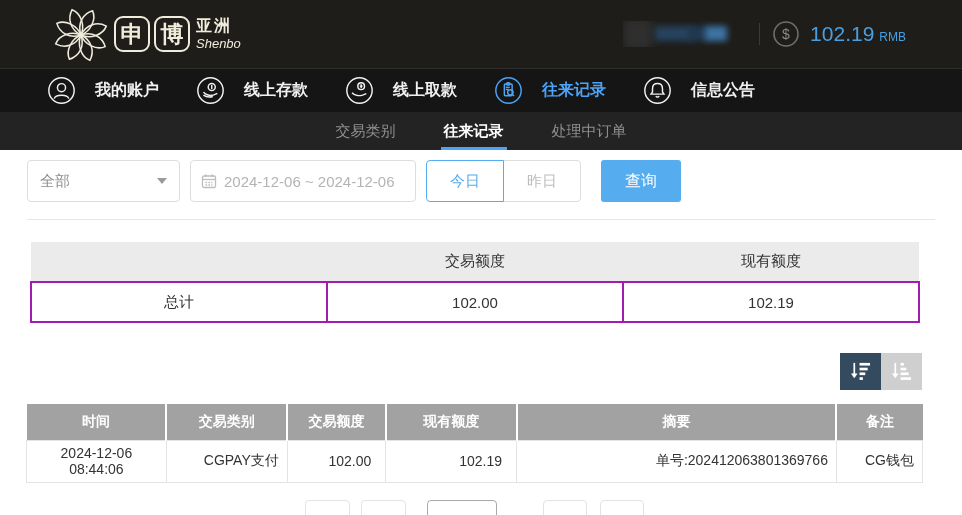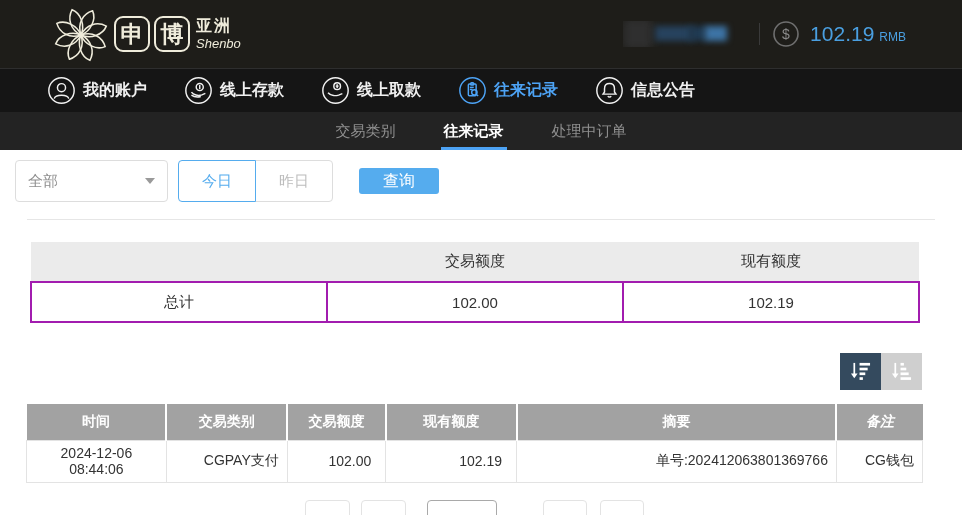--- a/index.html
+++ b/index.html
@@ -31,51 +31,51 @@
     filter:blur(3px); }
   .header-divider { width:1px; height:22px; background:#3a3a3a; margin-right:12px; }
   .coin-icon { width:28px; height:28px; margin-right:10px; }
   .balance { color:var(--balance-text,#4a9fe0); display:flex; align-items:baseline; gap:5px; }
   .balance-amount { font-size:21px; }
   .balance-currency { font-size:12px; }
 
   
   .main-nav { height:44px; background:var(--dark-bar-2,#151515); border-top:1px solid #2e2e2e;
     display:flex; align-items:center; padding-left:48px; gap:38px; }
-  .nav-item { display:flex; align-items:center; gap:8px; color:#f0f0f0; font-size:16px;
+  .nav-item { display:flex; align-items:center; gap:20px; color:#f0f0f0; font-size:16px;
     font-weight:700; cursor:pointer; }
   .nav-item svg { width:27px; height:27px; }
   .nav-item.active { color:var(--nav-active,#4da3f5); }
 
   
   .sub-nav { height:38px; background:var(--dark-bar-3,#232323); display:flex; justify-content:center;
     gap:42px; }
   .tab { position:relative; display:flex; align-items:center; color:#8f8f8f; font-size:15px;
     padding:0 3px; cursor:pointer; }
   .tab.active { color:#fff; font-weight:700; }
   .tab.active::after { content:""; position:absolute; left:0; right:0; bottom:0; height:3px;
     background:var(--nav-active,#4da3f5); }
 
   
-  .filter-row { display:flex; align-items:center; padding:0 15px; margin-top:10px; height:42px; }
+  .filter-row { display:flex; align-items:center; padding:0 27px; margin-top:10px; height:42px; }
   .type-select { width:153px; height:42px; border:1px solid #ddd; border-radius:4px; display:flex;
     align-items:center; padding:0 12px; color:#8f8f8f; font-size:15px; background:#fff; cursor:pointer; }
   .type-select .caret { margin-left:auto; width:0; height:0; border-left:5px solid transparent;
     border-right:5px solid transparent; border-top:6px solid #9a9a9a; }
   .date-field { width:226px; height:42px; border:1px solid #ddd; border-radius:4px; display:flex;
     align-items:center; padding:0 10px; margin-left:10px; gap:7px; color:#b4b4b4; font-size:15px;
     background:#fff; cursor:text; }
   .quick-group { display:flex; margin-left:10px; }
   .quick-btn { width:78px; height:42px; background:#fff; border:1px solid #ddd; color:#bdbdbd;
     font-size:15px; cursor:pointer; margin-left:-1px; font-family:inherit; }
   .quick-btn:first-child { border-radius:4px 0 0 4px; margin-left:0; }
   .quick-btn:last-child { border-radius:0 4px 4px 0; }
   .quick-btn.active { border:1px solid var(--accent,#55acee); color:var(--accent,#55acee);
     position:relative; z-index:2; }
-  .search-btn { width:80px; height:26px; margin-left:26px; background:var(--accent,#55acee);
+  .search-btn { width:80px; height:42px; margin-left:20px; background:var(--accent,#55acee);
     border:none; border-radius:3px; color:#fff; font-size:16px; cursor:pointer; font-family:inherit; }
 
   .section-divider { border:none; border-top:1px solid #e6e6e6; margin:17px 27px 0; }
 
   
   .summary-table { width:890px; margin:22px 0 0 30px; border-collapse:collapse; table-layout:fixed;
     font-size:15px; color:#333; }
   .summary-table th { background:#ebebeb; height:40px; font-weight:400; text-align:center; }
   .summary-table td { height:40px; border:2px solid #a21caf; text-align:center; background:#fff; }
 
@@ -88,21 +88,21 @@
   .sort-btn svg { width:23px; height:21px; }
 
   
   .records-table { width:897px; margin:14px 0 0 26px; border-collapse:collapse; table-layout:fixed;
     font-size:14px; color:#333; }
   .records-table th { background:var(--table-header-bg,#a2a2a2); color:#fff; font-weight:700;
     height:36px; text-align:center; border-right:2px solid #fff; }
   .records-table th:last-child { border-right:none; }
   .records-table td { height:42px; background:#fff; border:1px solid #e3e3e3; padding:0 8px; }
   .col-time { width:15.6%; } .col-type { width:13.5%; } .col-amount { width:11%; }
-  .col-balance { width:14.6%; } .col-summary { width:35.7%; } .col-remark { width:9.6%;font-style:italic; }
+  .col-balance { width:14.6%; } .col-summary { width:35.7%; } .col-remark { width:9.6%; }
   .cell-center { text-align:center; } .cell-left { text-align:right; padding-left:12px !important; }
   .cell-right { text-align:right; padding-right:14px !important; }
 
   
   .pagination { position:absolute; left:305px; top:500px; display:flex; }
   .page-btn { height:30px; background:#fff; border:1px solid #e3e3e3; border-radius:4px;
     cursor:pointer; }
   .page-btn.p1 { width:45px; }
   .page-btn.p2 { width:45px; margin-left:11px; }
   .page-btn.p3 { width:70px; margin-left:21px; border-color:#a9a9a9; }
@@ -204,20 +204,31 @@
 <div class="sub-nav">
   <div class="tab">交易类别</div>
   <div class="tab active">往来记录</div>
   <div class="tab">处理中订单</div>
 </div>
 
 <div class="filter-row">
   <div class="type-select">
     <span>全部</span>
     <span class="caret"></span>
+  </div>
+  <div class="date-field">
+    <svg width="16" height="16" viewBox="0 0 16 16" fill="none" stroke="#bdbdbd" stroke-width="1.3">
+      <rect x="1.5" y="3" width="13" height="11.5" rx="1.5"></rect>
+      <line x1="1.5" y1="6.5" x2="14.5" y2="6.5"></line>
+      <line x1="4.8" y1="1.2" x2="4.8" y2="4"></line>
+        <line x1="11.2" y1="1.2" x2="11.2" y2="4"></line>
+      <line x1="4.5" y1="9.5" x2="11.5" y2="9.5" stroke-dasharray="1.6 1.3"></line>
+      <line x1="4.5" y1="12" x2="11.5" y2="12" stroke-dasharray="1.6 1.3"></line>
+    </svg>
+    <span>2024-12-06 ~ 2024-12-06</span>
   </div>
   <div class="quick-group">
     <button class="quick-btn active">今日</button>
     <button class="quick-btn">昨日</button>
   </div>
   <button class="search-btn">查询</button>
 </div>
 
 <hr class="section-divider">
 

